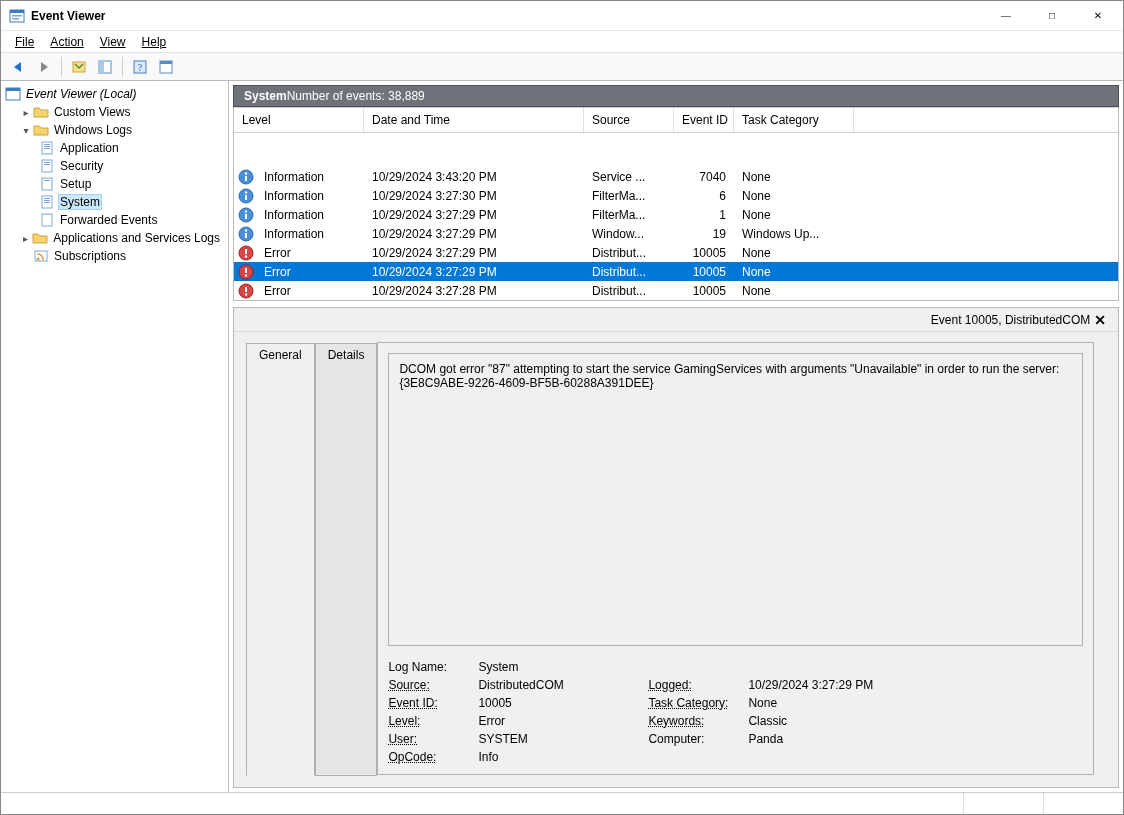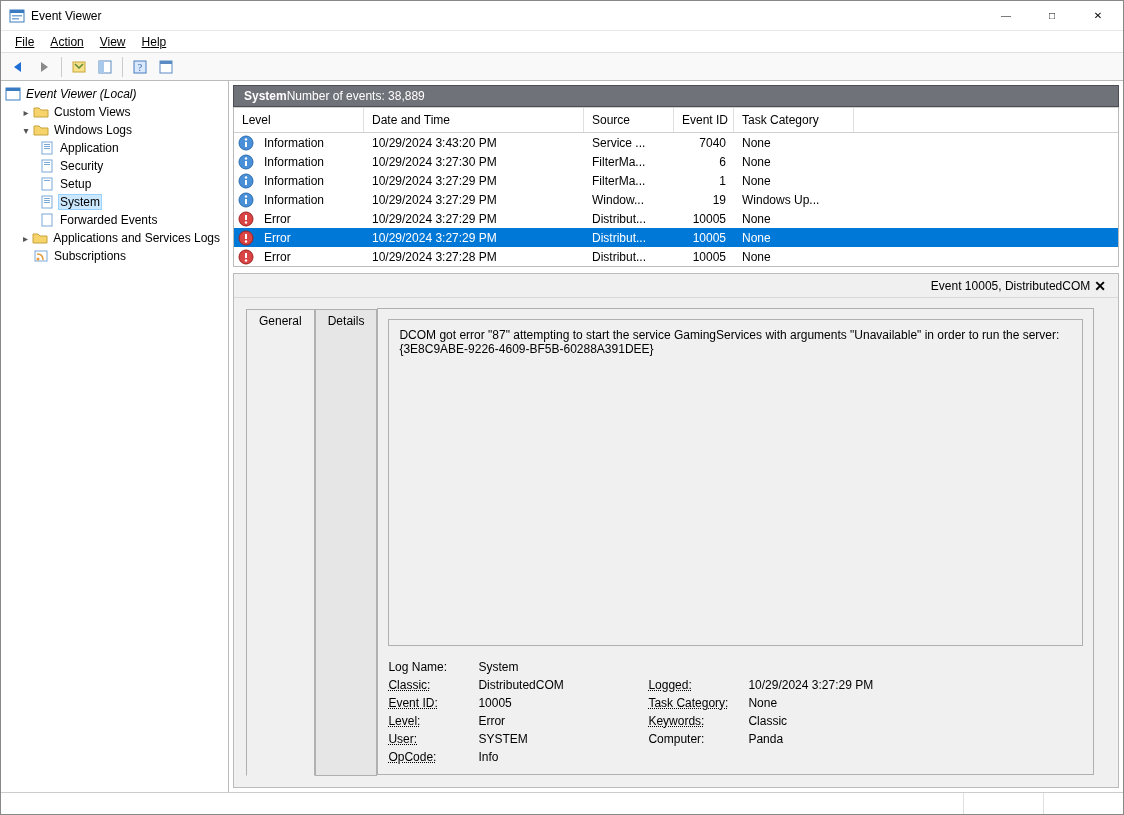--- a/index.html
+++ b/index.html
@@ -2,21 +2,21 @@
 <html><head>
 <meta charset="utf-8">
 <style>
 * { box-sizing: border-box; margin: 0; padding: 0; }
 body { font-family: "Segoe UI", Tahoma, sans-serif; font-size: 12px; background: #fff; overflow: hidden; }
 .window { width: 1124px; height: 815px; border: 1px solid #888; background: #fff; display: flex; flex-direction: column; }
 
 
 .titlebar { height: 30px; display: flex; align-items: center; padding: 0 2px 0 8px; background: #fff; border-bottom: 1px solid #e8e8e8; }
 .titlebar .app-icon { width: 16px; height: 16px; margin-right: 6px; }
-.titlebar .title { flex: 1; font-size: 12px; }
+.titlebar .title { flex: 1; font-size: 12px; font-weight: bold; }
 .titlebar .win-controls { display: flex; }
 .win-btn { width: 46px; height: 28px; display: flex; align-items: center; justify-content: center; font-family: "Segoe MDL2 Assets","Segoe UI Symbol"; font-size: 10px; }
 
 
 .menubar { height: 22px; display: flex; align-items: center; padding: 0 6px; border-bottom: 1px solid #e0e0e0; }
 .menubar .menu-item { padding: 2px 8px; }
 .menubar .menu-item span { text-decoration: underline; text-decoration-thickness:1px; }
 
 
 .toolbar { height: 28px; display: flex; align-items: center; padding: 2px 6px; gap: 4px; border-bottom: 1px solid #bbb; background: #f9f9f9; }
@@ -41,21 +41,21 @@
 .right-header .sub { font-weight:normal; }
 .grid-wrap { border:1px solid #bbb; border-top:none; flex: 0 0 auto; }
 .grid-head { display:flex; background:#fff; border-bottom:1px solid #d0d0d0; border-top:1px solid #d0d0d0; height:26px; align-items:center; }
 .grid-head .col, .grid-row .col { padding:0 8px; overflow:hidden; text-overflow:ellipsis; white-space:nowrap; }
 .grid-head .col { border-right:1px solid #e0e0e0; height:100%; display:flex; align-items:center; }
 .col-level { width:130px; display:flex; align-items:center; gap:4px; }
 .col-datetime { width:220px; }
 .col-source { width:90px; }
 .col-eventid { width:60px; text-align:right; }
 .col-taskcat { width:120px; }
-.grid-body { max-height:140px; overflow-y:scroll; overflow-x:hidden; }
+.grid-body { max-height:140px; overflow-y:scroll; overflow-x:hidden;margin-top:34px; }
 .grid-row { display:flex; height:19px; align-items:center; }
 .grid-row.selected { background:#0078d7; color:#fff; }
 .grid-row .icon { width:16px; height:16px; flex-shrink:0; margin-left:4px; margin-right:2px; }
 
 
 .detail-pane { border:1px solid #bbb; margin-top:6px; flex:1; display:flex; flex-direction:column; background:#f0f0f0; min-height:0; }
 .detail-head { display:flex; align-items:center; height:24px; padding:0 8px; background:#f0f0f0; border-bottom:1px solid #d8d8d8; }
 .detail-head .title { flex:1;text-align:right; }
 .detail-head .close { font-size:14px; font-weight:bold; padding:0 4px; }
 .detail-body { flex:1; padding:10px 24px 12px 12px; display:flex; flex-direction:row; min-height:0; }
@@ -377,21 +377,21 @@
             <div class="desc-box">
               <div>DCOM got error "87" attempting to start the service GamingServices with arguments "Unavailable" in order to run the server:</div>
               <div>{3E8C9ABE-9226-4609-BF5B-60288A391DEE}</div>
             </div>
             <div class="meta-grid">
               <div class="lbl nou">Log Name:</div>
               <div>System</div>
               <div></div>
                 <div></div>
 
-              <div class="lbl">Classic:</div>
+              <div class="lbl">Source:</div>
               <div>DistributedCOM</div>
               <div class="lbl">Logged:</div>
               <div>10/29/2024 3:27:29 PM</div>
 
               <div class="lbl">Event ID:</div>
               <div>10005</div>
               <div class="lbl">Task Category:</div>
               <div>None</div>
 
               <div class="lbl">Level:</div>

